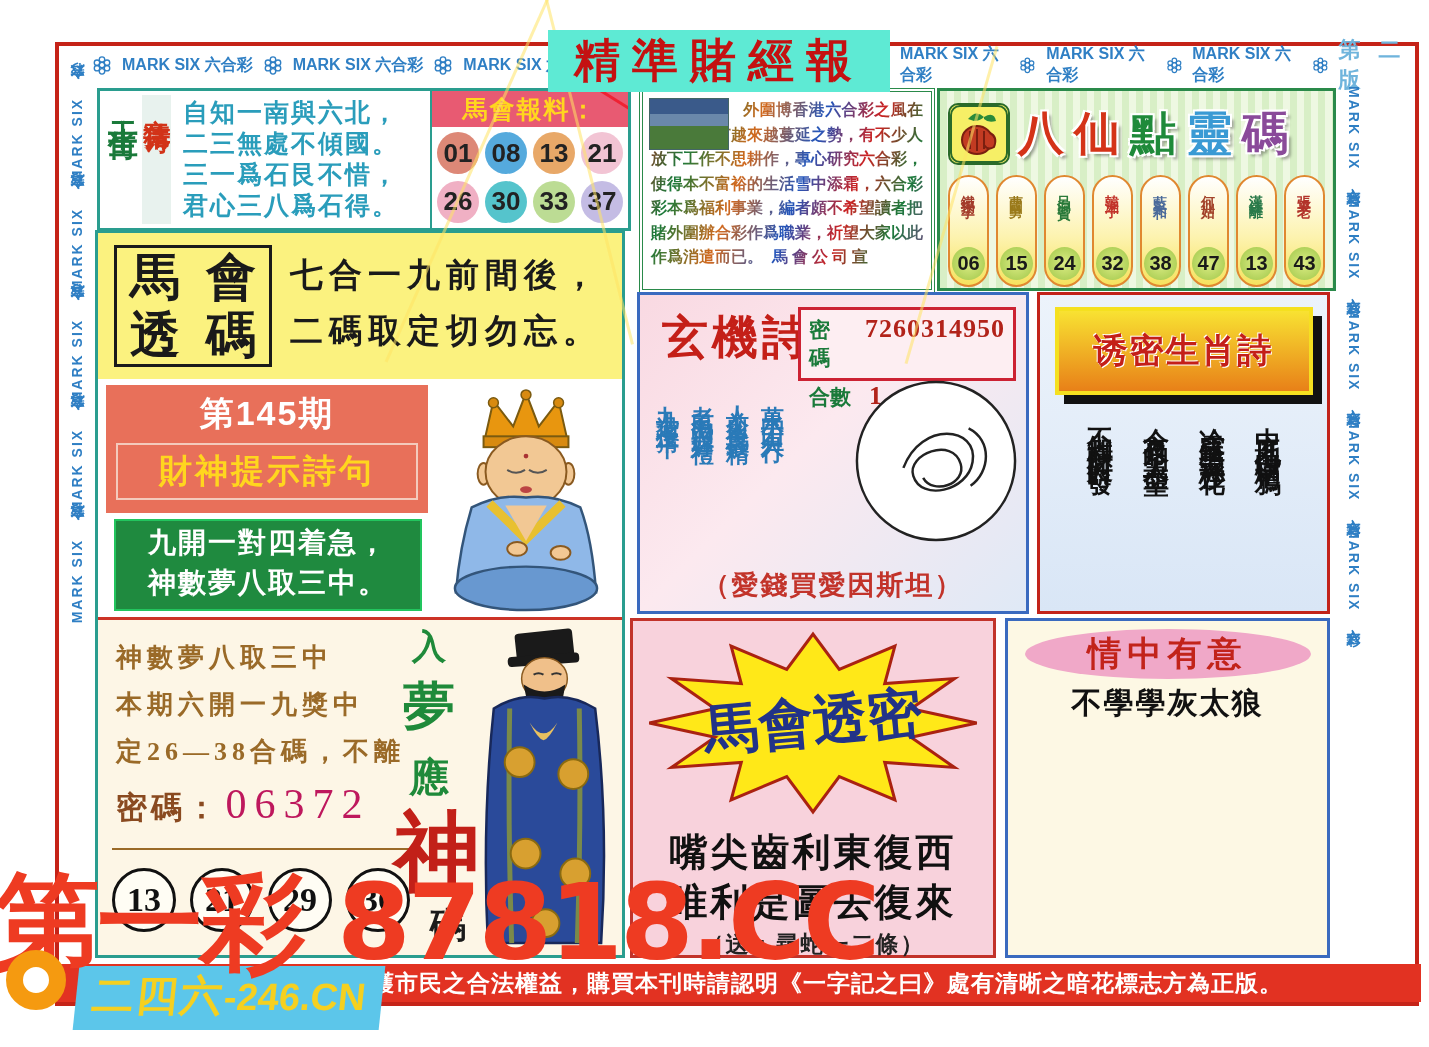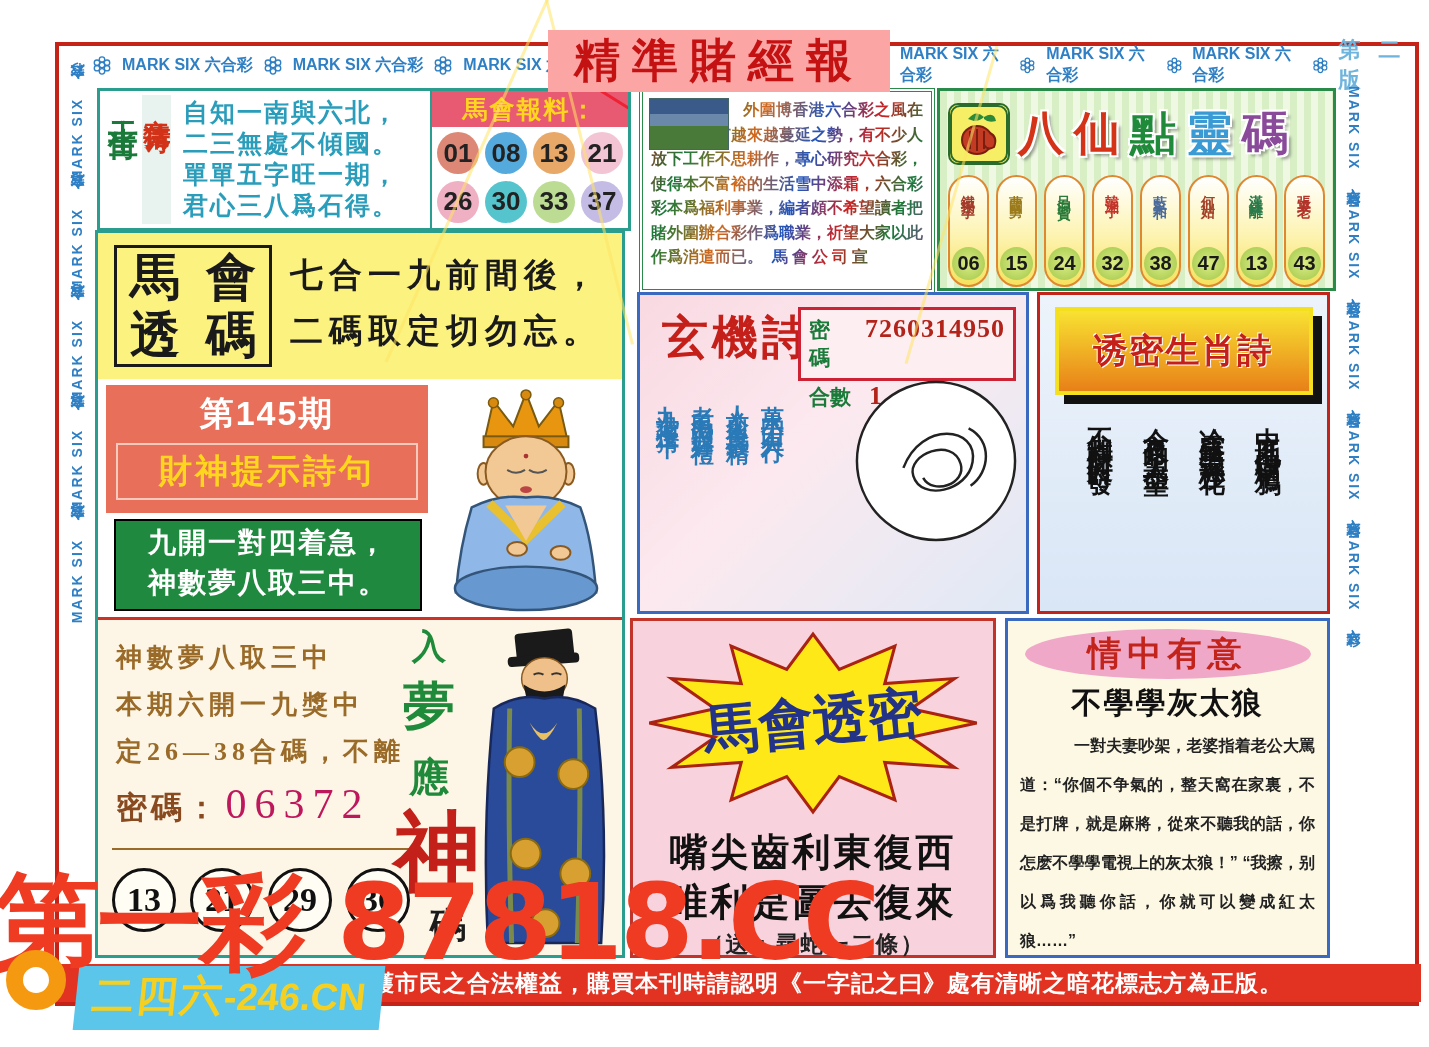--- a/index.html
+++ b/index.html
@@ -10,21 +10,21 @@
   
   .outer-border{left:55px;top:42px;width:1356px;height:956px;border:4px solid #c52318;}
   .vband{width:30px;top:86px;height:870px;display:flex;flex-direction:column;align-items:center;gap:14px;color:#2f7fc4;font-weight:bold;font-size:14px;}
   .vband-left{left:62px;}
   .vband-right{left:1339px;}
   .vbrand{writing-mode:vertical-rl;letter-spacing:2px;white-space:nowrap;}
   .vband-left .vbrand{transform:rotate(180deg);}
   .brandrow{top:52px;height:26px;display:flex;align-items:center;gap:10px;color:#2f7fc4;font-weight:bold;font-size:16px;}
   .brandrow-left{left:92px;}
   .brandrow-right{left:900px;}
-  .page-title{left:548px;top:30px;width:330px;text-align:center;font-family:"Liberation Serif",serif;font-size:46px;font-weight:900;color:#c41111;letter-spacing:12px;background:#fca5a5;padding:0 6px;z-index:5;}
+  .page-title{left:548px;top:30px;width:330px;text-align:center;font-family:"Liberation Serif",serif;font-size:46px;font-weight:900;color:#c41111;letter-spacing:12px;background:#5eead4;padding:0 6px;z-index:5;}
   .edition{color:#6fb4dc;font-size:22px;font-weight:bold;letter-spacing:6px;}
   .scanline{width:3px;background:rgba(255,228,100,.55);z-index:3;}
 
   
   .zodiac-box{left:97px;top:88px;width:528px;height:137px;border:3px solid #2a9d8f;display:flex;background:#fff;}
   .z-labels{display:flex;padding:4px 2px 4px 8px;}
   .v-label{writing-mode:vertical-rl;font-weight:900;letter-spacing:4px;line-height:1;}
   .z-main{font-size:30px;color:#1a7a3a;}
   .z-sub{font-size:27px;color:#d23318;margin-left:4px;background:#e8f2ee;padding:2px 1px;}
   .z-poem{flex:1;padding:6px 4px 0 10px;color:#2a9dbb;font-weight:900;font-size:25px;line-height:31px;letter-spacing:2px;white-space:nowrap;}
@@ -74,21 +74,21 @@
   .touma{position:absolute;left:0;top:0;width:100%;height:146px;background:#fbf27f;}
   .touma-title{position:absolute;left:16px;top:12px;width:152px;height:116px;border:3px solid #1a1a1a;
      display:grid;grid-template-columns:1fr 1fr;align-items:center;justify-items:center;
      font-family:"Liberation Serif",serif;font-size:50px;font-weight:900;color:#1a1a1a;line-height:1;}
   .touma-line{position:absolute;left:192px;font-family:"Liberation Serif",serif;font-size:33px;font-weight:900;color:#1a1a1a;letter-spacing:6px;white-space:nowrap;}
   .touma-l1{top:20px;} .touma-l2{top:76px;}
   .caishen{position:absolute;left:8px;top:152px;width:322px;height:226px;}
   .cs-red{position:absolute;left:0;top:0;width:100%;height:128px;background:#e8705a;}
   .cs-issue{margin-top:6px;text-align:center;color:#fff;font-size:34px;font-weight:900;letter-spacing:2px;}
   .cs-sub{margin:6px 10px 0 10px;border:2px solid #f4cabc;text-align:center;color:#ffd61e;font-size:33px;font-weight:900;letter-spacing:3px;padding:4px 0;}
-  .cs-green{position:absolute;left:8px;top:134px;width:304px;height:86px;background:#1f8a3f;border:2px solid #000000;
+  .cs-green{position:absolute;left:8px;top:134px;width:304px;height:86px;background:#1f8a3f;border:2px solid #22c55e;
      color:#fff;font-family:"Liberation Serif",serif;font-size:28px;font-weight:900;text-align:center;line-height:40px;letter-spacing:2px;padding-top:2px;}
   .buddha-zone{position:absolute;left:334px;top:150px;width:188px;height:232px;background:#fff;}
   .col1-divider{position:absolute;left:0;top:384px;width:100%;height:3px;background:#cc3326;}
   .dream{position:absolute;left:0;top:387px;width:100%;height:335px;background:#fdf6e6;}
   .dream-lines{position:absolute;left:18px;top:14px;color:#9a6a28;font-family:"Liberation Serif",serif;font-size:26px;font-weight:900;line-height:47px;letter-spacing:5px;white-space:nowrap;}
   .dream-mima{position:absolute;left:18px;top:160px;white-space:nowrap;}
   .dream-mima .lbl{color:#8a4a20;font-family:"Liberation Serif",serif;font-size:31px;font-weight:900;letter-spacing:4px;}
   .dream-mima .val{color:#be185d;font-family:"Liberation Serif",serif;font-size:42px;font-weight:400;letter-spacing:8px;}
   .dream-rule{position:absolute;left:14px;top:228px;width:310px;height:2px;background:#9a6a28;}
   .dream-balls{position:absolute;left:14px;top:248px;display:flex;gap:14px;}
@@ -271,21 +271,21 @@
   </div>
 
   <div class="abs zodiac-box">
     <div class="z-labels">
       <span class="v-label z-main">十二生肖</span>
       <span class="v-label z-sub">竞猜诗</span>
     </div>
     <div class="z-poem">
       <div>自知一南與六北，</div>
       <div>二三無處不傾國。</div>
-      <div>單單五字旺一期，</div>
+      <div>三一爲石艮不惜，</div>
       <div>君心三八爲石得。</div>
     </div>
     <div class="report">
       <div class="report-banner"><span>馬會報料：</span><span class="report-slash"></span></div>
       <div class="ballgrid">
         <div class="ball">01</div>
         <div class="ball">08</div>
         <div class="ball">13</div>
         <div class="ball">21</div>
         <div class="ball">26</div>
@@ -467,20 +467,21 @@
       <span class="xj-col">人前人後馬最精</span>
       <span class="xj-col">萬水千山有人行</span>
     </div>
     <div class="xj-circle">
       <svg width="168" height="168" viewBox="0 0 170 170">
         <circle cx="85" cy="85" r="80" fill="#ffffff" stroke="#222" stroke-width="2.5"></circle>
         <path d="M52,92 C70,44 128,50 122,86 C117,116 70,126 62,100 C55,78 102,60 110,88 C116,108 82,120 72,102" fill="none" stroke="#222" stroke-width="2.5"></path>
         <path d="M118,52 C142,64 140,96 120,110" fill="none" stroke="#222" stroke-width="2.5"></path>
       </svg>
     </div>
+    <div class="xj-caption">（愛錢買愛因斯坦）</div>
   </div>
 
   <div class="abs sx-box">
     <div class="sx-plaque">
       <span class="sx-title">诱密生肖詩</span>
     </div>
     <div class="sx-poem">
       <span class="sx-col">不知橫財何时發</span>
       <span class="sx-col">今夜月明人盡望</span>
       <span class="sx-col">冷露無聲濕桂花</span>
@@ -498,24 +499,20 @@
     <div class="toumi-l1">嘴尖齒利東復西</div>
     <div class="toumi-l2">唯利是圖去復來</div>
     <div class="toumi-gift">（送：尋蛇一二條）</div>
   </div>
 
   <div class="abs qing-box">
     <div class="q-ellipse">
       <span class="q-title">情中有意</span>
     </div>
     <div class="q-heading">不學學灰太狼</div>
-    <div class="q-story">
-      <span class="indent"></span><span>一對夫妻吵架，老婆指着老公大罵道：“你個不争氣的，整天窩在家裏，不是打牌，就是麻將，從來不聽我的話，你怎麽不學學電視上的灰太狼！”</span>
-      <span>“我擦，别以爲我聽你話，你就可以變成紅太狼……”</span>
-    </div>
   </div>
 
   <div class="abs disclaimer">
     <span>鄭重聲明：為提防假冒，維護市民之合法權益，購買本刊時請認明《一字記之曰》處有</span><span class="hl">清晰之暗花標志</span><span>方為正版。</span>
   </div>
 
   <div class="abs wm-donut"></div>
   <div class="abs wm-patch">
     <span class="cn1">二四六</span><span class="cn2">-246.CN</span>
   </div>

